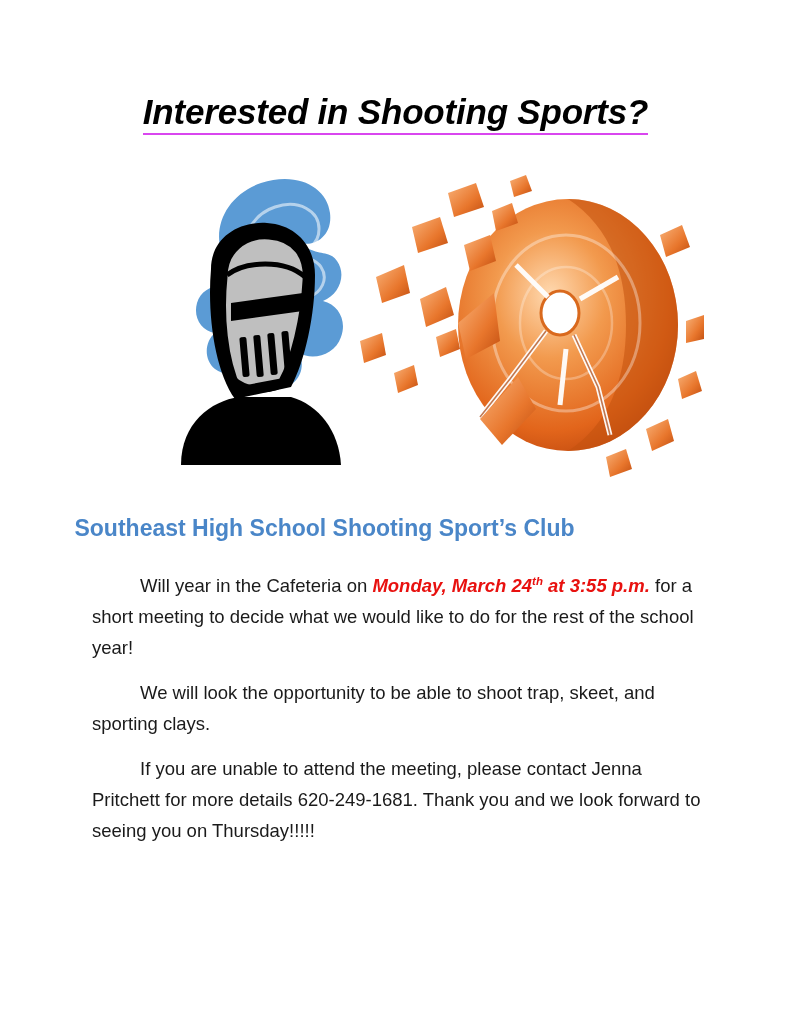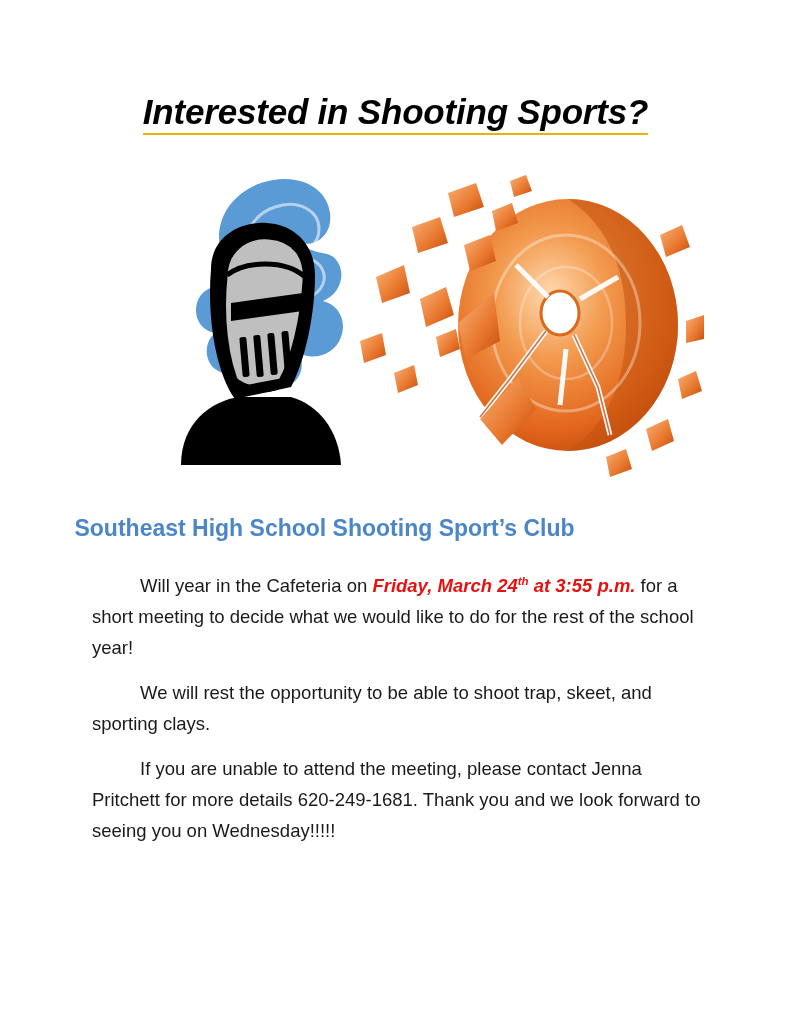--- a/index.html
+++ b/index.html
@@ -29,21 +29,21 @@
     width: 791px;
     text-align: center;
     font-family: "Liberation Sans", sans-serif;
     font-size: 35px;
     font-weight: bold;
     font-style: italic;
     letter-spacing: -0.2px;
     color: #000000;
   }
   .title span {
-    border-bottom: 2px solid #eab308;
+    border-bottom: 2px solid #d946ef;
     padding-bottom: 2px;
   }
 
   
   .art {
     position: absolute;
     top: 165px;
     left: 105px;
     width: 600px;
     height: 320px;
@@ -208,20 +208,20 @@
           <path d="M246 284 L266 276 L272 296 L250 304 Z"></path>
           <path d="M318 206 L336 198 L342 218 L322 226 Z"></path>
         </g>
       </svg>
     </div>
   </div>
 
   <div class="subtitle">Southeast High School Shooting Sport’s Club</div>
 
   <div class="body">
-    <p><span>Will year in the Cafeteria on </span><span class="hl"><span>Friday, March 24</span><sup>th</sup></span><span> </span><span class="hl">at 3:55 p.m.</span><span> for a short meeting to decide what we would like to do for the rest of the school year!</span></p>
-
-    <p>We will rest the opportunity to be able to shoot trap, skeet, and sporting clays.</p>
-
-    <p>If you are unable to attend the meeting, please contact Jenna Pritchett for more details 620-249-1681. Thank you and we look forward to seeing you on Wednesday!!!!!</p>
+    <p><span>Will year in the Cafeteria on </span><span class="hl"><span>Monday, March 24</span><sup>th</sup></span><span> </span><span class="hl">at 3:55 p.m.</span><span> for a short meeting to decide what we would like to do for the rest of the school year!</span></p>
+
+    <p>We will look the opportunity to be able to shoot trap, skeet, and sporting clays.</p>
+
+    <p>If you are unable to attend the meeting, please contact Jenna Pritchett for more details 620-249-1681. Thank you and we look forward to seeing you on Thursday!!!!!</p>
   </div>
 
 </div>
 
 </body></html>

